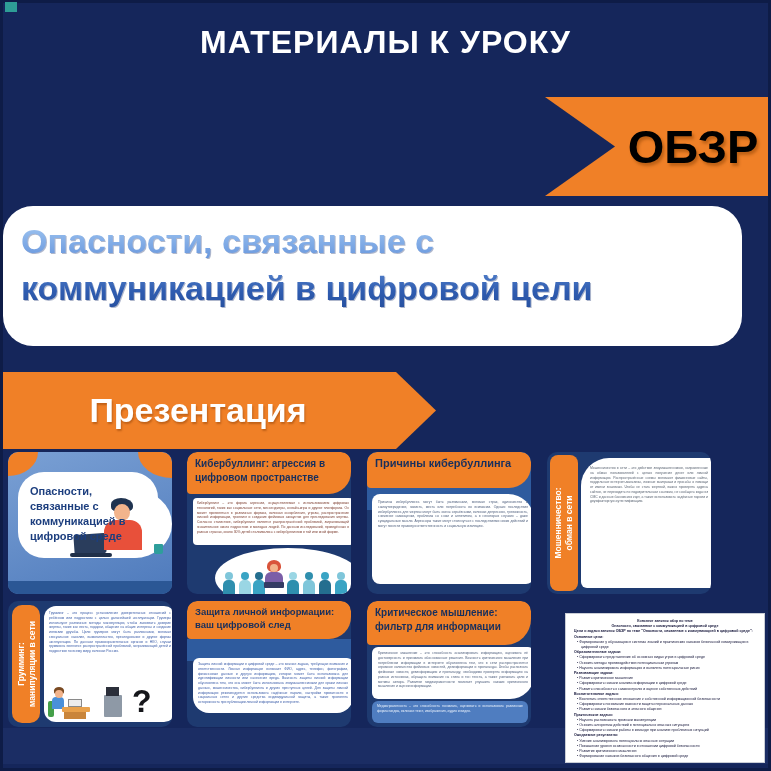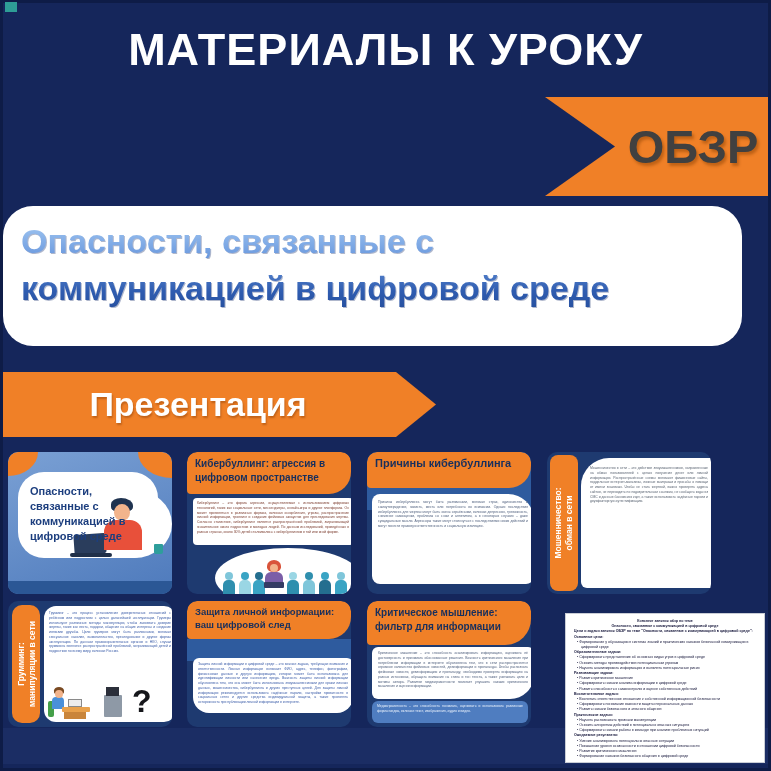--- a/index.html
+++ b/index.html
@@ -4,40 +4,40 @@
 <style>
   * { margin:0; padding:0; box-sizing:border-box; }
   html,body { background:#e9ebf0; }
   body { font-family:"Liberation Sans", sans-serif; }
   .stage { position:relative; width:771px; height:771px; background:#15265B; overflow:hidden; margin:0 auto; }
   .frame-border { position:absolute; inset:0; border:3px solid #0E1C47; z-index:60; pointer-events:none; }
   .corner-accent { position:absolute; left:5px; top:2px; width:12px; height:10px; background:#2E9D96; z-index:61; }
 
   
   .main-header { position:absolute; top:24px; left:0; width:100%; text-align:center;
-    color:#FFFFFF; font-weight:bold; font-size:45px; letter-spacing:1px; }
+    color:#FFFFFF; font-weight:bold; font-size:32px; letter-spacing:1px; }
 
   .subject-banner { position:absolute; left:545px; top:97px; width:226px; height:99px; background:#F08027; }
   .subject-banner .chevron { position:absolute; left:0; top:0; width:70px; height:100%;
     background:#15265B; -webkit-clip-path:polygon(0 0,100% 50%,0 100%); clip-path:polygon(0 0,100% 50%,0 100%); }
   .subject-banner .label { position:absolute; left:70px; right:0; top:0; bottom:0;
     display:flex; align-items:center; justify-content:center;
-    color:#404040; font-weight:bold; font-size:47px; text-shadow:2px 3px 3px rgba(130,60,0,.45); }
+    color:#000000; font-weight:bold; font-size:47px; text-shadow:2px 3px 3px rgba(130,60,0,.45); }
 
   .topic-label { position:absolute; left:36px; top:132px; color:#F08027; font-weight:bold; font-size:42px;
     text-shadow:2px 3px 3px rgba(0,0,0,.45); }
 
   .topic-card { position:absolute; left:3px; top:206px; width:739px; height:140px; background:#FFFFFF;
     border-radius:30px; padding:12px 4px 0 18px; z-index:5; }
   .topic-title { font-weight:bold; font-size:34px; line-height:47px;
     background:linear-gradient(180deg,#A9CDF4 0%,#6D9BDF 40%,#2F5CB0 78%,#254E9C 100%);
     -webkit-background-clip:text; background-clip:text; color:transparent;
     filter:drop-shadow(1px 1px 0 rgba(25,50,110,.35)); }
 
-  .presentation-banner { position:absolute; left:0; top:372px; width:436px; height:65px; background:#F08027;
+  .presentation-banner { position:absolute; left:0; top:372px; width:436px; height:77px; background:#F08027;
     -webkit-clip-path:polygon(0 0,396px 0,436px 50%,396px 100%,0 100%);
     clip-path:polygon(0 0,396px 0,436px 50%,396px 100%,0 100%); }
   .presentation-banner .label { position:absolute; left:0; width:396px; top:0; bottom:0;
     display:flex; align-items:center; justify-content:center;
     color:#fff; font-weight:bold; font-size:34px; text-shadow:1px 2px 2px rgba(120,50,0,.4); }
   .slide-count { position:absolute; left:505px; top:383px; width:260px; text-align:center;
     color:#fff; font-weight:bold; font-size:36px; }
 
   
   .thumb { position:absolute; width:164px; border-radius:10px; overflow:hidden; background:#1E3A70; z-index:1; }
@@ -145,21 +145,21 @@
 
   <div class="subject-banner">
     <div class="chevron"></div>
     <div class="label">ОБЗР</div>
   </div>
 
 
   <div class="topic-card">
     <div class="topic-title">
       <span>Опасности, связанные с</span><br>
-      <span>коммуникацией в цифровой среде</span>
+      <span>коммуникацией в цифровой цели</span>
     </div>
   </div>
 
   <div class="presentation-banner">
     <div class="label">Презентация</div>
   </div>
 
   <div class="thumb row1 c1 s1">
     <div class="acc-tl"></div>
     <div class="acc-tr"></div>

